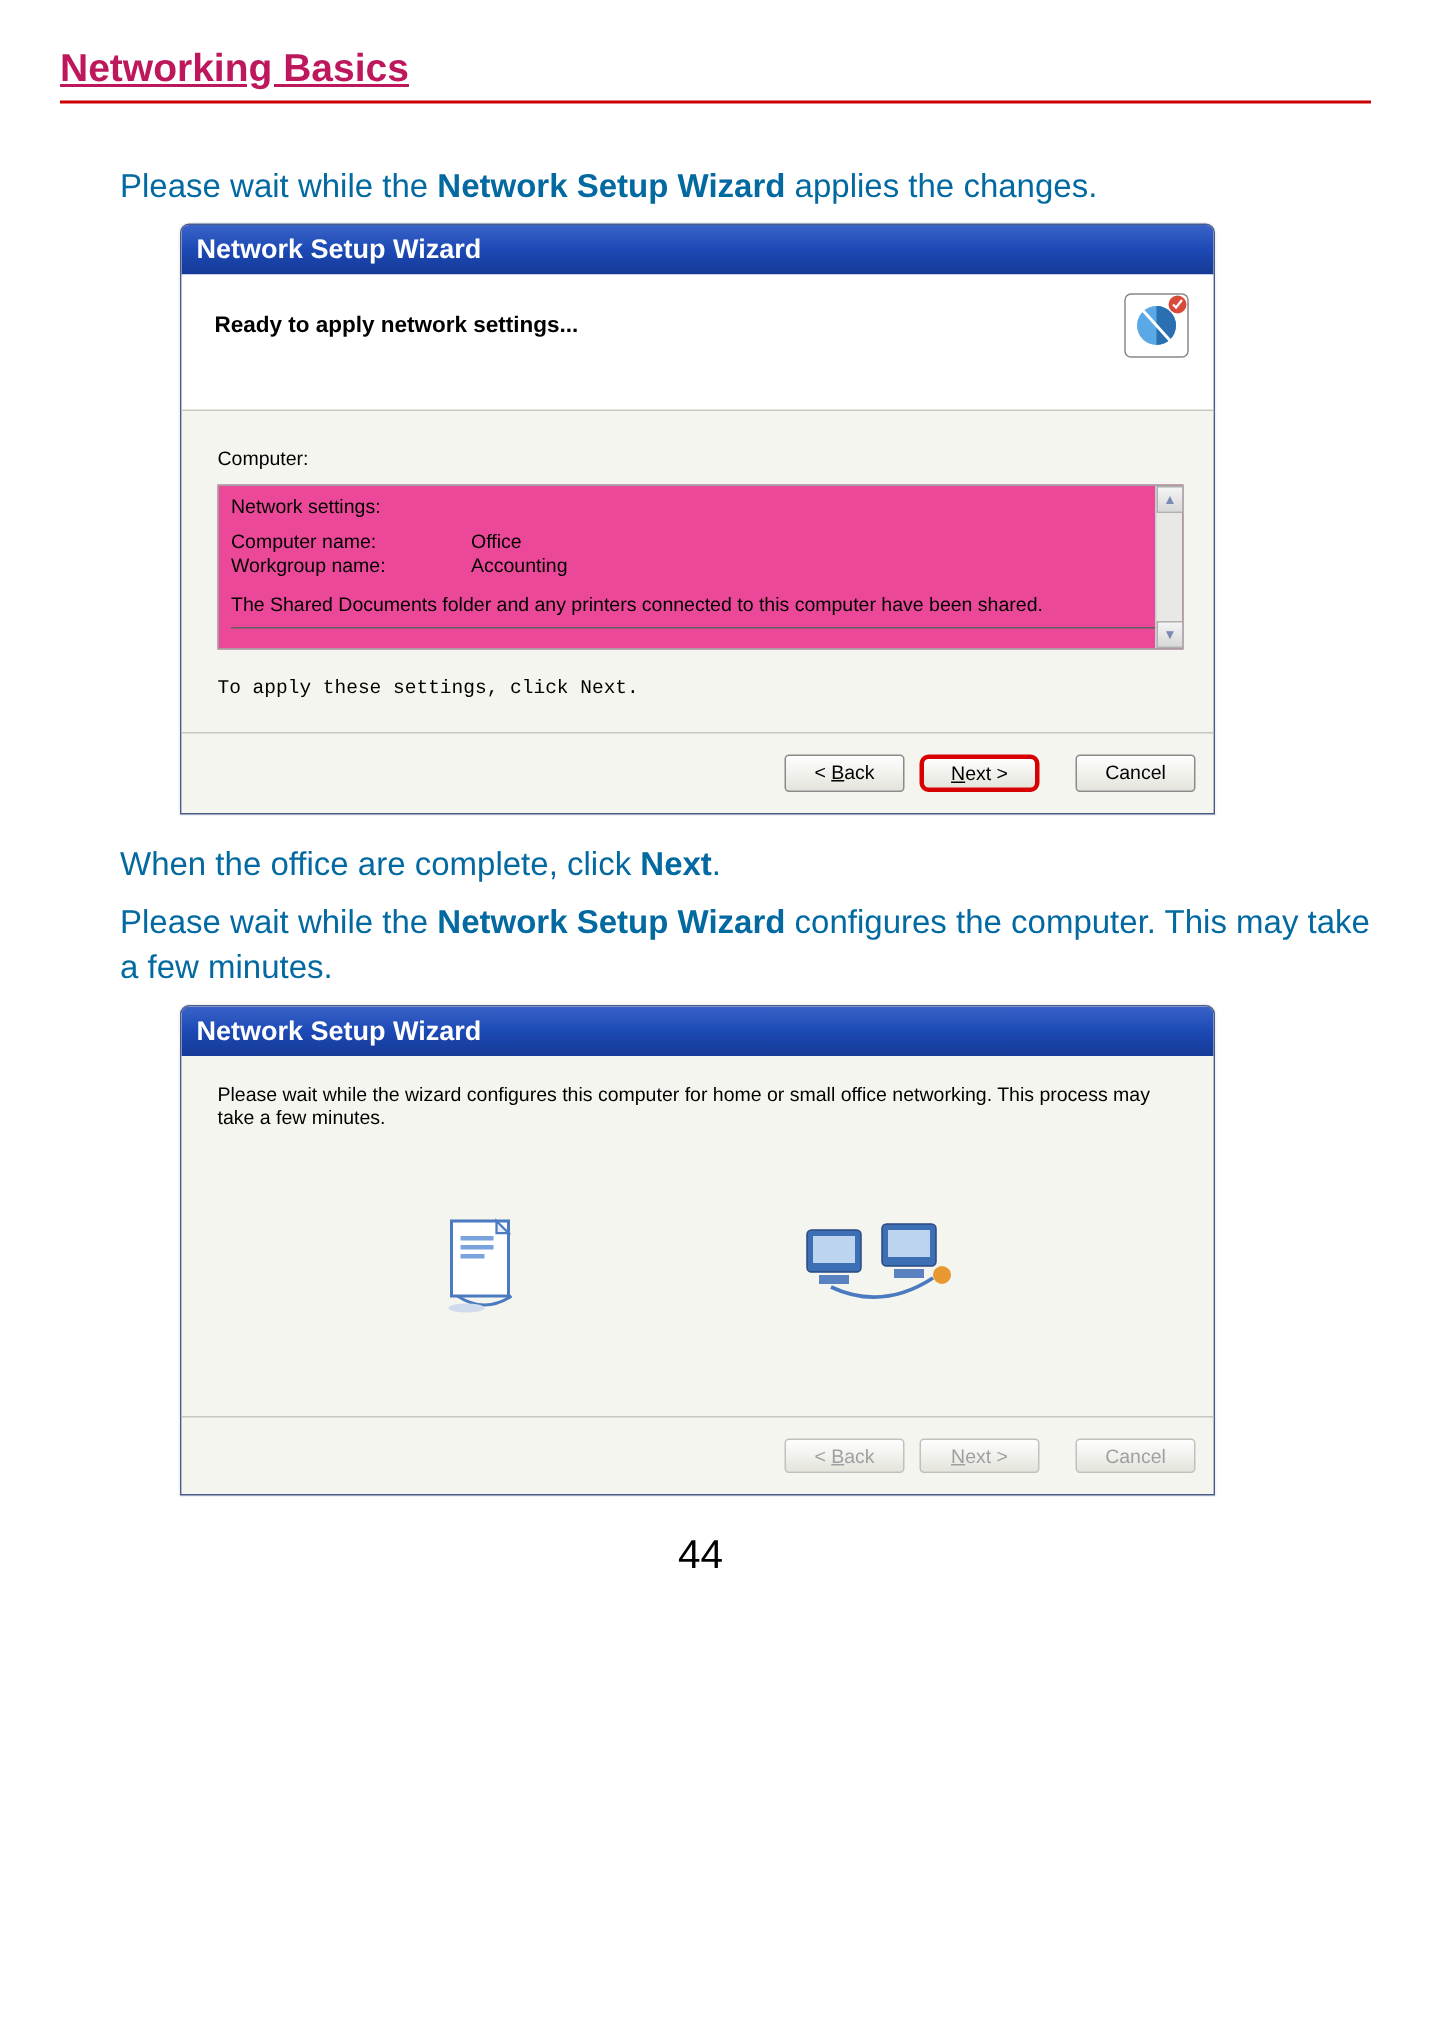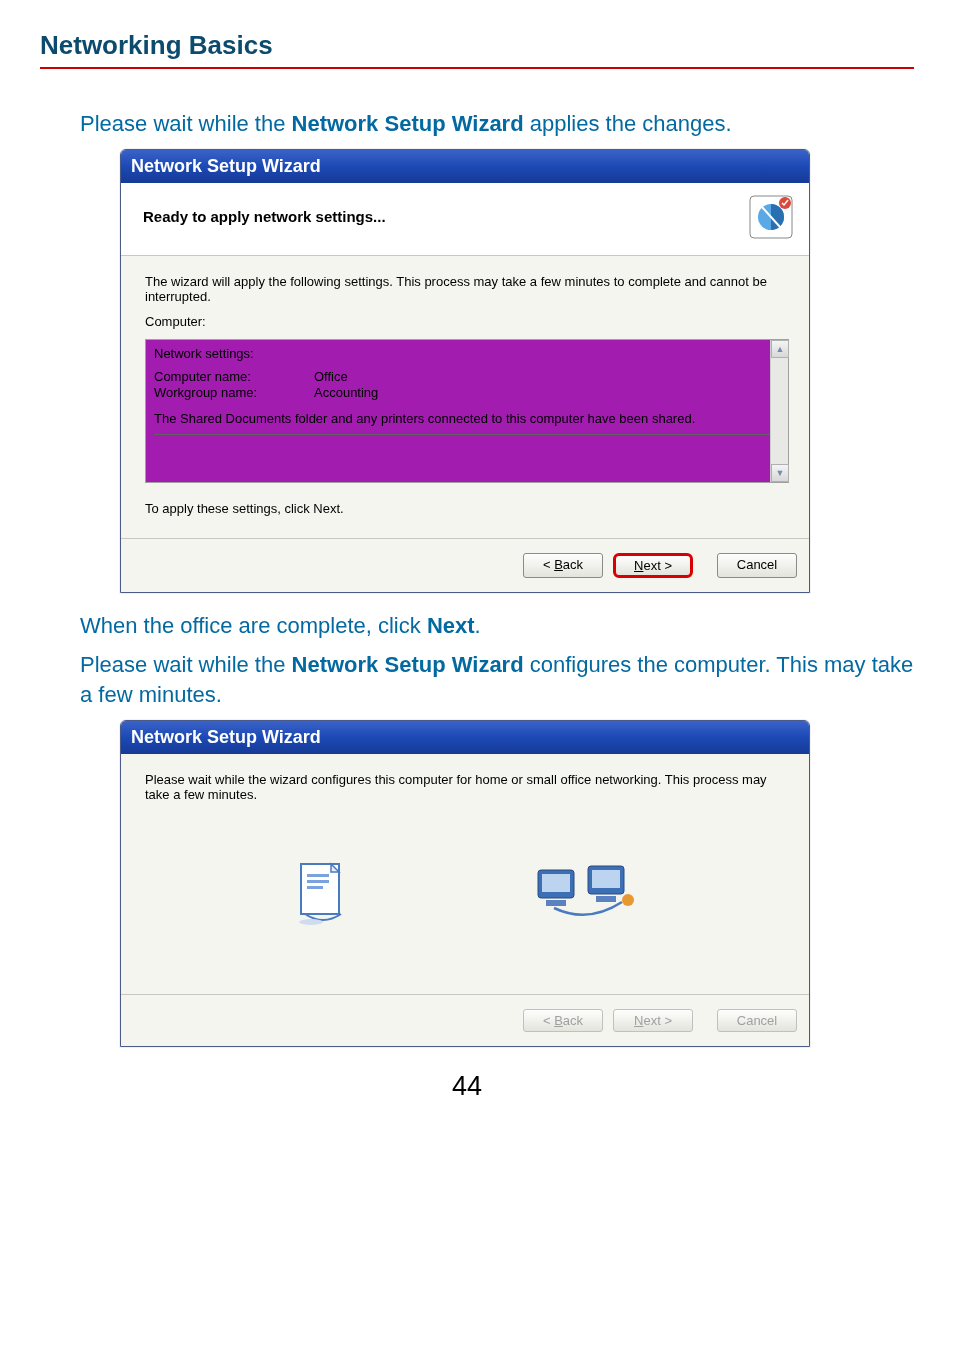--- a/index.html
+++ b/index.html
@@ -3,24 +3,25 @@
   <meta charset="utf-8">
   <style>
     * { margin: 0; padding: 0; box-sizing: border-box; }
     body {
       font-family: Arial, Helvetica, sans-serif;
       background: #fff;
       width: 954px;
       padding: 30px 40px;
     }
     .page-heading {
-      color: #0c4a6e;
+      color: #be185d;
       font-size: 26px;
       font-weight: bold;
       margin-bottom: 6px;
+      text-decoration: underline;
     }
     .heading-underline {
       border-bottom: 2px solid #cc0000;
       margin-bottom: 40px;
       width: 100%;
     }
     .body-text {
       font-size: 22px;
       color: #0369a1;
       margin: 0 0 10px 40px;
@@ -43,21 +44,21 @@
       font-size: 18px;
       padding: 6px 10px;
       font-family: "Trebuchet MS", Tahoma, sans-serif;
     }
     .wiz-header {
       display: flex;
       justify-content: space-between;
       align-items: center;
       background: #fff;
       border-bottom: 1px solid #c8c8c0;
-      padding: 10px 14px 14px 22px;
+      padding: 10px 14px 32px 22px;
     }
     .wiz-header-title {
       font-size: 15px;
       font-weight: bold;
       color: #000;
       font-family: Tahoma, sans-serif;
     }
     .wiz-icon {
       width: 48px; height: 48px;
       display: flex; align-items: center; justify-content: center;
@@ -65,23 +66,23 @@
     .wiz-content {
       background: #f5f5ef;
       padding: 18px 20px 12px 24px;
       font-family: Tahoma, sans-serif;
       font-size: 13px;
       color: #000;
     }
     .wiz-content p { margin-bottom: 10px; }
     .settings-label { margin-top: 6px; margin-bottom: 2px; }
     .settings-box {
-      background: #a21caf;
+      background: #ec4899;
       border: 1px solid #a0a0a0;
-      height: 144px;
+      height: 110px;
       position: relative;
       padding: 6px 8px;
       font-size: 13px;
     }
     .settings-box .row { display: flex; margin-bottom: 1px; }
     .settings-box .lbl { width: 160px; }
     .scroll-track {
       position: absolute;
       right: 0; top: 0; bottom: 0;
       width: 18px;
@@ -93,21 +94,21 @@
       background: linear-gradient(#f4f4f4,#d8d8d8);
       border: 1px solid #b0b0b0;
       display:flex;align-items:center;justify-content:center;
       font-size:9px;color:#7a8ab0;
     }
     .scroll-arrow.bottom { position: absolute; bottom: 0; }
     .divider-line {
       border-top: 1px solid #606060;
       margin-top: 8px; margin-bottom: 2px;
     }
-    .wiz-apply-text { margin-top: 18px; margin-bottom: 14px; }
+    .wiz-apply-text { margin-top: 18px; margin-bottom: 14px; font-family: Liberation Mono, monospace; }
     .btn-row {
       background: #f5f5ef;
       border-top: 1px solid #c8c8c0;
       padding: 14px 12px;
       display: flex;
       justify-content: flex-end;
       gap: 10px;
     }
     .btn {
       font-family: Tahoma, sans-serif;
@@ -159,21 +160,20 @@
         <rect x="3" y="3" width="42" height="42" rx="4" fill="#fff" stroke="#888"></rect>
         <circle cx="24" cy="24" r="13" fill="#5aa9e6"></circle>
         <path d="M24 11 a13 13 0 0 1 0 26" fill="#2a6fb0"></path>
         <path d="M15 14 L33 34" stroke="#fff" stroke-width="2"></path>
         <circle cx="38" cy="10" r="6" fill="#d94a3a"></circle>
         <path d="M35 10 L37 12 L41 7" stroke="#fff" stroke-width="1.5" fill="none"></path>
       </svg>
     </div>
   </div>
   <div class="wiz-content">
-    <p>The wizard will apply the following settings. This process may take a few minutes to complete and cannot be interrupted.</p>
     <p class="settings-label">Computer:</p>
     <div class="settings-box">
       <div>Network settings:</div>
       <div style="height:8px"></div>
       <div class="row">
         <span class="lbl">Computer name:</span>
         <span>Office</span>
       </div>
       <div class="row">
         <span class="lbl">Workgroup name:</span>

